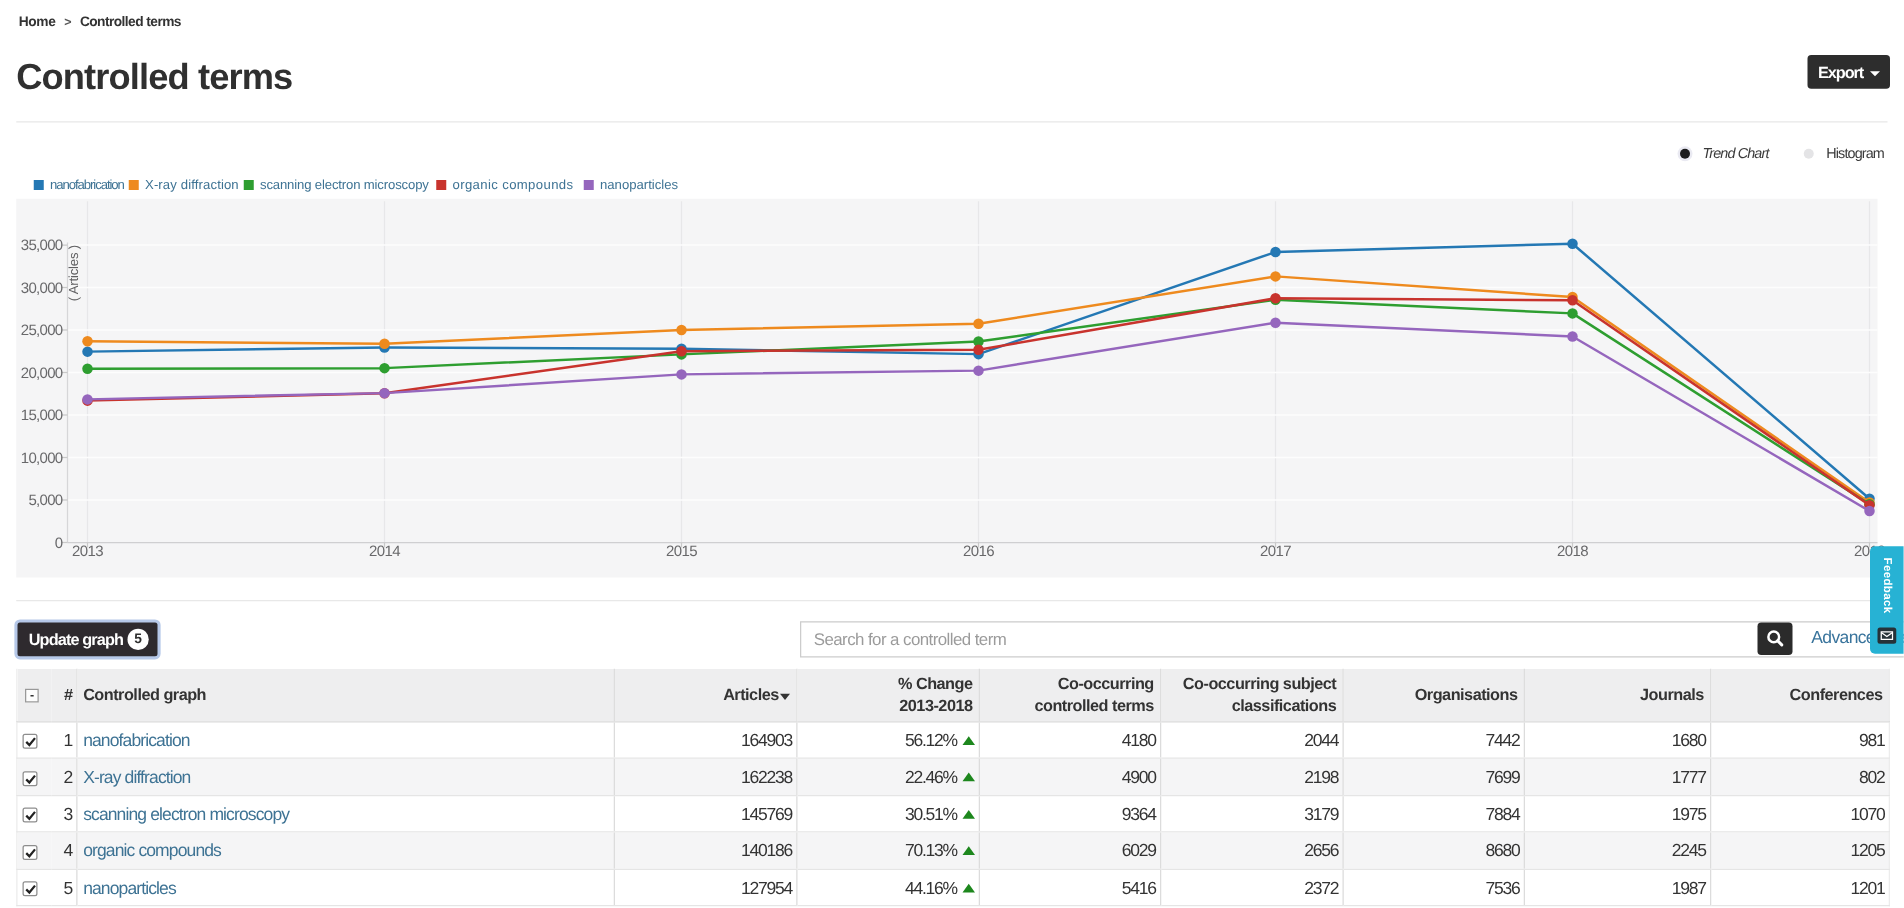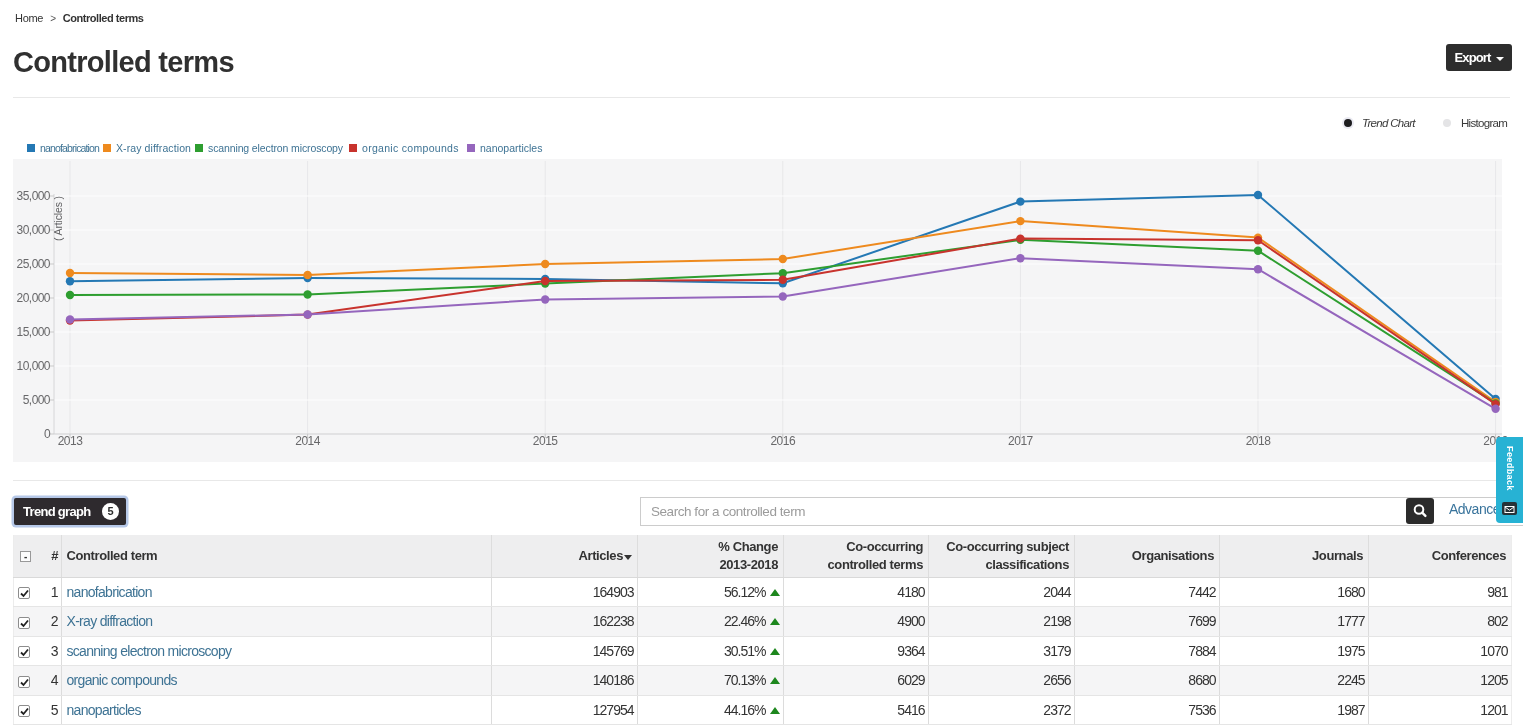--- a/index.html
+++ b/index.html
@@ -1,21 +1,21 @@
 <!DOCTYPE html>
 <html><head><meta charset="utf-8"><title>Controlled terms</title>
 <style>
 * { margin:0; padding:0; box-sizing:border-box; }
 html,body { width:1523px; height:726px; overflow:hidden; background:#fff;
   font-family:"Liberation Sans", sans-serif; }
 #page { position:relative; width:1523px; height:726px; }
 .abs { position:absolute; }
 
 
-#bc { left:15px; top:12px; font-size:11px; color:#333; letter-spacing:-0.3px; }
+#bc { left:15px; top:12px; font-size:11px; color:#333; letter-spacing:-0.3px;font-weight:bold; }
 #bc .sep { margin:0 7px; color:#555; font-size:10px; }
 #bc b { letter-spacing:-0.45px; }
 
 
 #h1 { left:13px; top:46px; font-size:29px; font-weight:700; color:#303030; letter-spacing:-0.7px; }
 
 
 #export { left:1446px; top:44px; width:66px; height:27px; background:#2d2d2d; border-radius:3px;
   color:#fff; font-size:13px; font-weight:700; letter-spacing:-0.85px;
   display:flex; align-items:center; justify-content:center; gap:5px; }
@@ -213,21 +213,21 @@
 <circle cx="70" cy="169.5" r="4.2" fill="#9566bd"></circle>
 <circle cx="307.6" cy="164.5" r="4.2" fill="#9566bd"></circle>
 <circle cx="545.2" cy="149.5" r="4.2" fill="#9566bd"></circle>
 <circle cx="782.8" cy="146.5" r="4.2" fill="#9566bd"></circle>
 <circle cx="1020.4" cy="108.19999999999999" r="4.2" fill="#9566bd"></circle>
 <circle cx="1258.0" cy="119.19999999999999" r="4.2" fill="#9566bd"></circle>
 <circle cx="1495.6" cy="258.8" r="4.2" fill="#9566bd"></circle>
 </svg>
   <div class="hr abs" style="top:480px"></div>
   <div id="upd" class="abs">
-      <span class="ut">Trend graph</span>
+      <span class="ut">Update graph</span>
       <span class="badge">5</span>
     </div>
   <div id="srch" class="abs">Search for a controlled term</div>
   <div id="sbtn" class="abs"><svg width="28" height="26" viewBox="0 0 28 26">
     <circle cx="13" cy="11.5" r="4.3" stroke="#fff" stroke-width="2" fill="none"></circle>
     <line x1="16.2" y1="14.7" x2="19.4" y2="17.9" stroke="#fff" stroke-width="2.4" stroke-linecap="round"></line>
   </svg></div>
   <div id="adv" class="abs">Advanced search</div>
   <div id="fb" class="abs">
       <span class="ft">Feedback</span>
@@ -246,21 +246,21 @@
         <col style="width:145px">
       <col style="width:146px">
         <col style="width:145px">
         <col style="width:149px">
         <col style="width:143px">
     </colgroup>
     <thead>
         <tr>
       <th class="cb"><span class="dash">-</span></th>
       <th class="r" style="padding-right:3px">#</th>
-      <th class="l bl">Controlled term</th>
+      <th class="l bl">Controlled graph</th>
       <th class="r bl">Articles<span class="sortcar"></span></th>
       <th class="r bl">% Change<br>2013-2018</th>
       <th class="r bl">Co-occurring<br>controlled terms</th>
       <th class="r bl">Co-occurring subject<br>classifications</th>
       <th class="r bl">Organisations</th>
       <th class="r bl">Journals</th>
       <th class="r bl">Conferences</th>
     </tr>
       </thead>
     <tbody>

